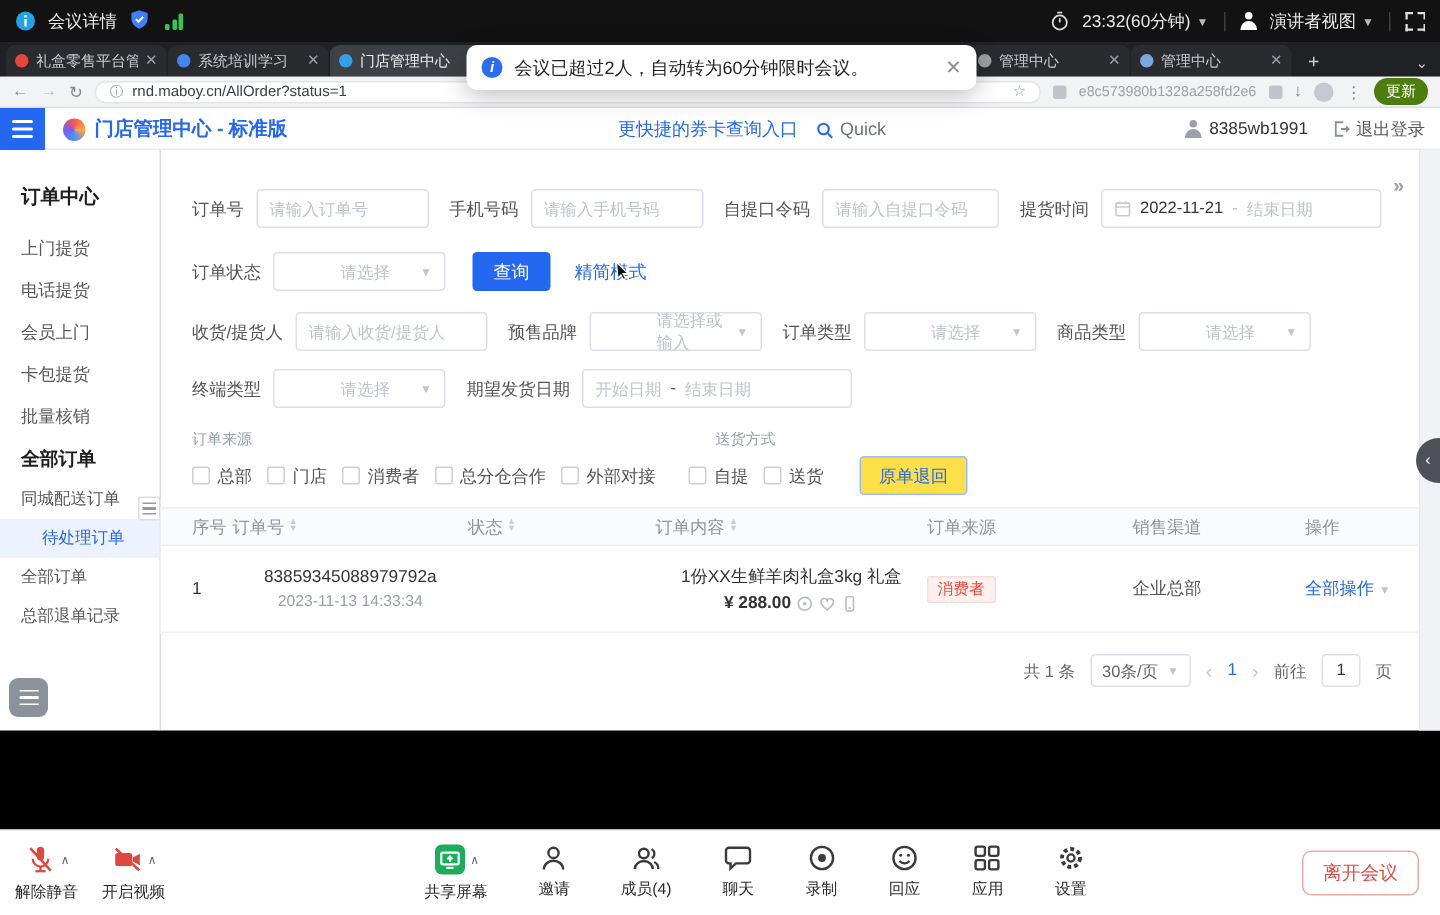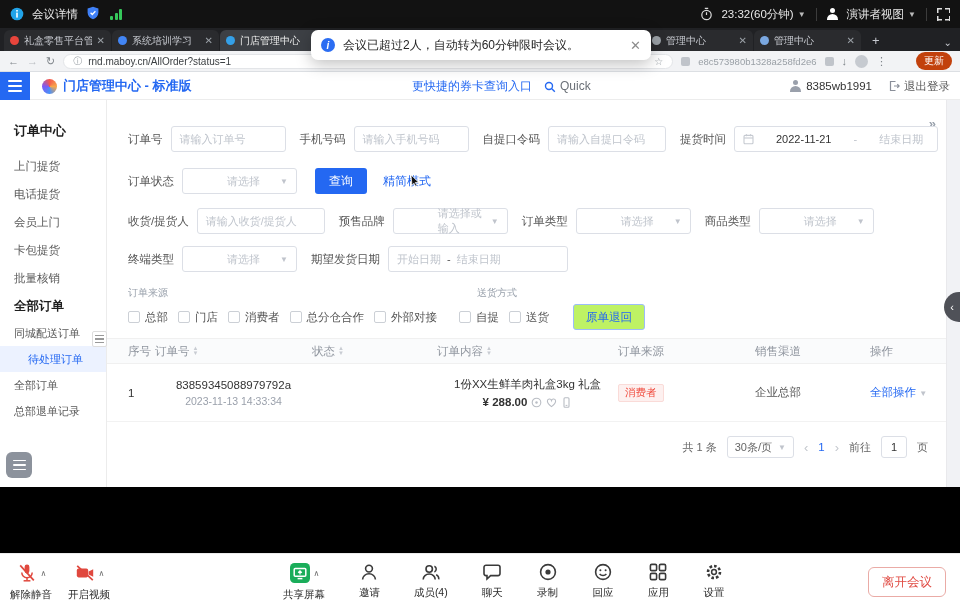--- a/index.html
+++ b/index.html
@@ -32,21 +32,21 @@
   .btab .ttl { flex:1; overflow:hidden; white-space:nowrap; }
   .btab .x { color:#9aa0a6; font-size:10px; }
   .newtab { color:#c7cad0; font-size:13px; margin-left:6px; margin-bottom:3px; }
   .urlbar { position:absolute; left:0; top:51px; width:960px; height:21px; background:#f2f3f5;
             border-bottom:1px solid #dcdfe3; display:flex; align-items:center; padding:0 8px; gap:8px;
             color:#5f6368; font-size:12px; }
   .urlfield { flex:1; height:15px; background:#fff; border-radius:8px; display:flex; align-items:center;
               padding:0 9px; font-size:10px; color:#3c4043; gap:6px; border:1px solid #e3e5e8; }
   .uicon { font-size:11px; color:#80868b; }
   .chip-sq { width:9px; height:9px; background:#c0c4ca; border-radius:2px; display:inline-block; }
-  .update-pill { background:#c2410c; color:#fff; font-size:10px; padding:2px 8px; border-radius:9px;margin-left:21px; }
+  .update-pill { background:#4d7c0f; color:#fff; font-size:10px; padding:2px 8px; border-radius:9px; }
 
   
   .banner { position:absolute; left:311px; top:30px; width:340px; height:30px; background:#fff;
             border-radius:7px; box-shadow:0 4px 16px rgba(0,0,0,.25); display:flex; align-items:center;
             padding:0 10px; gap:8px; z-index:40; }
   .banner .txt { font-size:12px; color:#262626; flex:1; white-space:nowrap; }
   .banner .close { color:#8c8c8c; font-size:13px; }
   .info-dot { width:14px; height:14px; border-radius:50%; background:#2b6df2; color:#fff; font-size:10px;
               display:flex; align-items:center; justify-content:center; font-style:italic; font-weight:bold; flex:0 0 auto;}
 
@@ -95,21 +95,21 @@
   .sel .ph { margin-right:6px;margin-left:36px; }
   .caret { color:#c0c4cc; font-size:8px; }
   .btn-primary { height:26px; padding:0 14px; background:#2468f2; color:#fff; border-radius:3px;
                  font-size:12px; display:flex; align-items:center; margin-left:4px; }
   .link-blue { color:#2468f2; font-size:12px; margin-left:16px; }
   .minor-label { position:absolute; font-size:10px; color:#98a0ab; }
   .cbrow { position:absolute; left:21px; top:204px; display:flex; align-items:center; }
   .cbitem { display:flex; align-items:center; margin-right:10px; }
   .cb { width:12px; height:12px; border:1px solid #ccd0d6; border-radius:2px; background:#fff; margin-right:5px; flex:0 0 auto;}
   .cbl { font-size:11.5px; color:#555; white-space:nowrap; }
-  .btn-outline { height:26px; padding:0 12px; border:1px solid #9cbcf9; background:#bef264; color:#2468f2;
+  .btn-outline { height:26px; padding:0 12px; border:1px solid #9cbcf9; background:#fde047; color:#2468f2;
                  border-radius:3px; font-size:11.5px; display:flex; align-items:center; margin-left:14px; }
 
   .thead { position:absolute; left:0; top:238px; width:853px; height:26px; background:#fafbfc;
            border-top:1px solid #f0f0f0; border-bottom:1px solid #f0f0f0; }
   .trow { position:absolute; left:0; top:264px; width:853px; height:58px; background:#fff;
           border-bottom:1px solid #f2f2f2; }
   .tc { position:absolute; top:0; height:100%; display:flex; align-items:center; }
   .th-txt { font-size:11.5px; color:#8f959e; display:flex; align-items:center; gap:3px; }
   .sort { display:inline-flex; flex-direction:column; font-size:6px; line-height:5px; color:#c8ccd2; }
   .cell2 { display:flex; flex-direction:column; justify-content:center; gap:4px; }
@@ -309,21 +309,21 @@
         </div>
       <span class="flabel">手机号码</span>
       <div class="inp" style="width:115px">
           <span>请输入手机号码</span>
         </div>
       <span class="flabel">自提口令码</span>
       <div class="inp" style="width:118px">
           <span>请输入自提口令码</span>
         </div>
       <span class="flabel">提货时间</span>
-      <div class="inp" style="width:204px;gap:22px">
+      <div class="inp" style="width:187px;gap:6px">
         <svg width="11" height="12" viewBox="0 0 11 12">
             <rect x="1" y="2.4" width="9" height="8.4" rx="1" fill="none" stroke="#c6cad1" stroke-width="1.1"></rect>
             <line x1="1" y1="5" x2="10" y2="5" stroke="#c6cad1" stroke-width="1.1"></line>
             <line x1="3.5" y1="1.2" x2="3.5" y2="3.2" stroke="#c6cad1" stroke-width="1.1"></line>
             <line x1="7.5" y1="1.2" x2="7.5" y2="3.2" stroke="#c6cad1" stroke-width="1.1"></line>
           </svg>
         <span class="val">2022-11-21</span>
         <span>-</span>
         <span>结束日期</span>
       </div>

